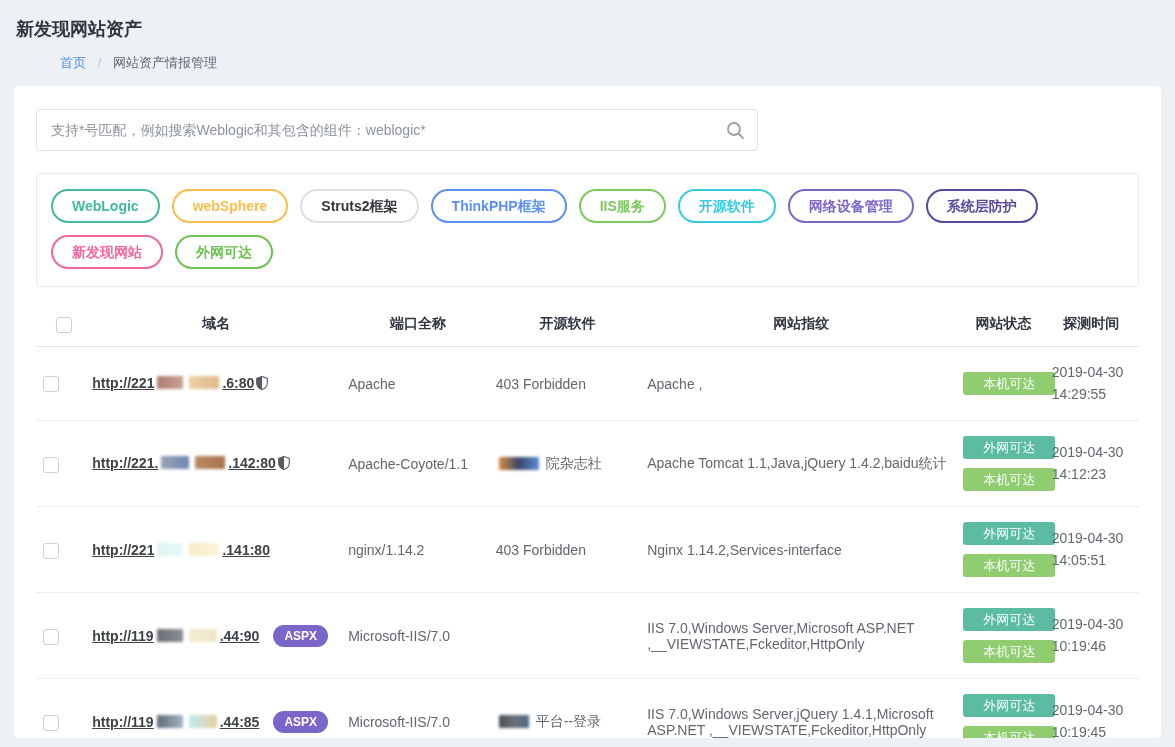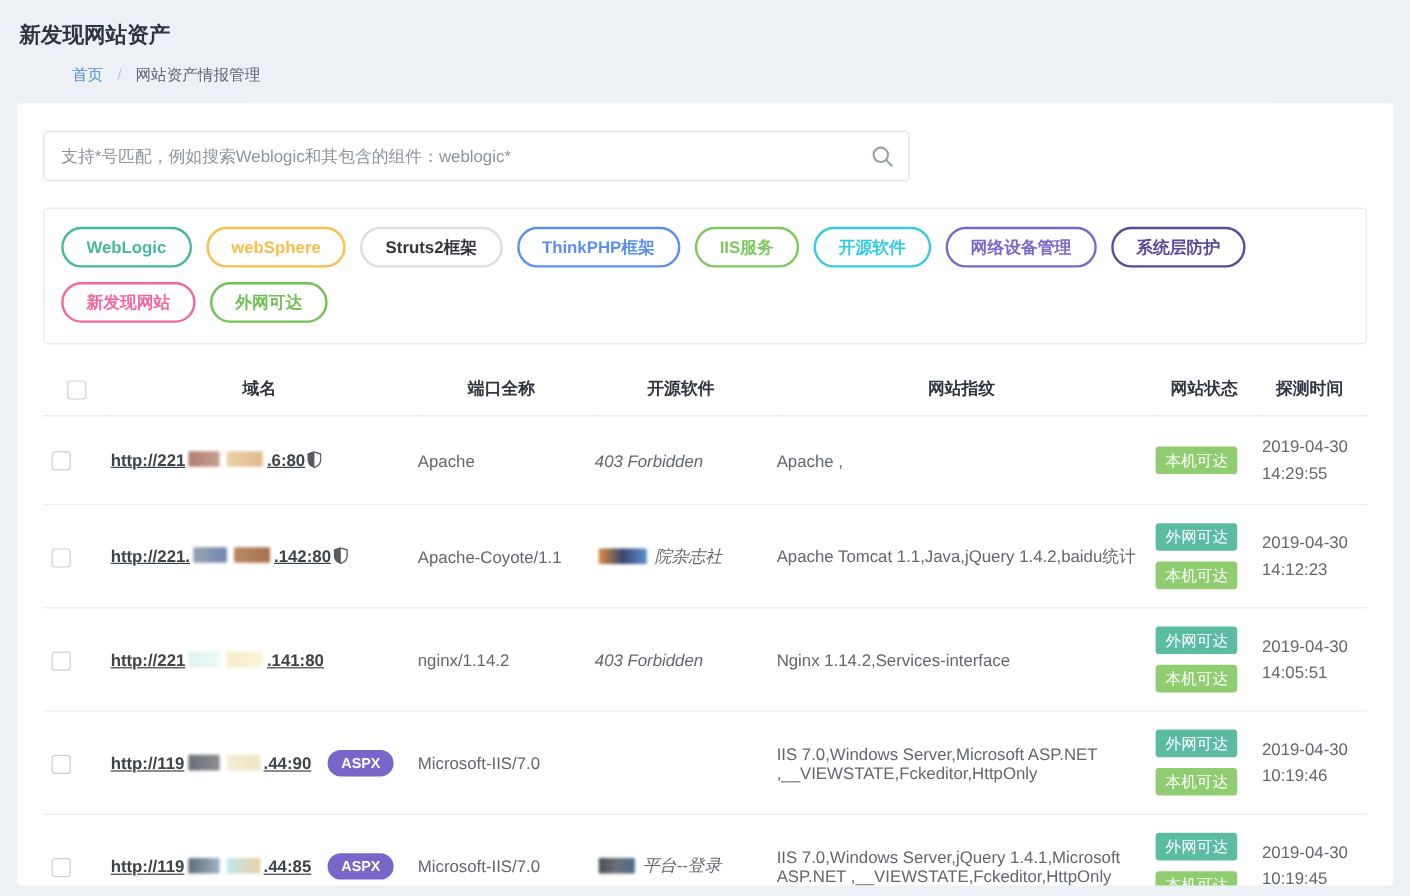--- a/index.html
+++ b/index.html
@@ -68,24 +68,24 @@
   .url-link { color:#3e4347; font-weight:700; text-decoration:underline; cursor:pointer; }
   .redact { display:inline-block; height:13px; border-radius:1px;
             filter:blur(1.4px); vertical-align:-1px; margin:0 3px; }
   .shield { display:inline-block; vertical-align:-2px; margin-left:2px; }
   .aspx-pill {
     display:inline-block; margin-left:14px; padding:5px 11px; border-radius:12px;
     color:#fff; font-size:12px; font-weight:700; line-height:1; vertical-align:1px;
   }
 
   .badges { display:flex; flex-direction:column; gap:9px; align-items:flex-start; }
-  .badge { padding:5px 8px; border-radius:3px; color:#fff; font-size:13px;
+  .badge { padding:5px 20px; border-radius:3px; color:#fff; font-size:13px;
            line-height:1; white-space:nowrap; }
 
-  .title-cell-inner { display:flex; align-items:center; gap:4px;font-style:italic; }
+  .title-cell-inner { display:flex; align-items:center; gap:4px; }
   .time-cell { line-height:1.55; }
 </style>
 </head>
 <body>
 
 <div class="page-header">
   <div class="page-title">新发现网站资产</div>
   <div class="breadcrumb">
     <a>首页</a>
     <span class="sep">/</span>

